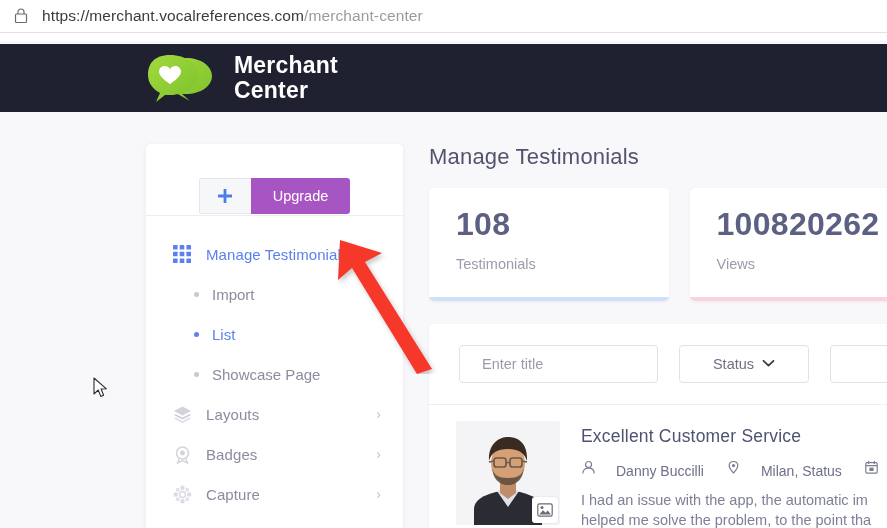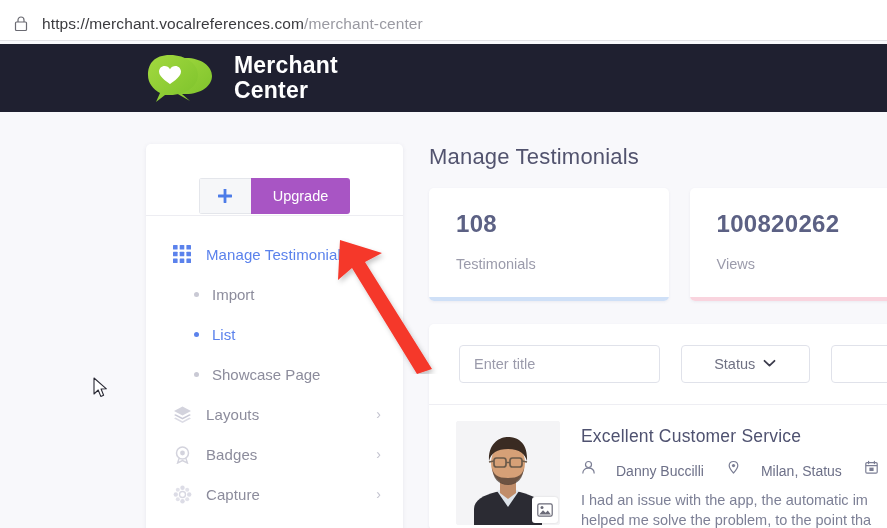--- a/index.html
+++ b/index.html
@@ -6,21 +6,21 @@
   * { box-sizing: border-box; margin: 0; padding: 0; }
   html, body {
     width: 887px; height: 528px;
     overflow: hidden;
     font-family: "Liberation Sans", sans-serif;
     background: #ffffff;
   }
 
   
   .browser-bar {
-    position: absolute; top: 8px; left: 0;
+    position: absolute; top: 0; left: 0;
     width: 887px; height: 33px;
     background: #ffffff;
     border-bottom: 1px solid #e2e2e6;
     display: flex; align-items: center;
     padding-left: 14px;
   }
   .lock-icon { width: 14px; height: 16px; margin-right: 14px; flex: none; }
   .url-text {
     font-size: 15.5px;
     letter-spacing: .1px;
@@ -147,21 +147,21 @@
     box-shadow: 0 1px 3px rgba(80,80,120,.08);
     position: relative;
     overflow: hidden;
   }
   .stat-card::after {
     content: ""; position: absolute; left: 0; bottom: 0;
     width: 100%; height: 4px;
     background: var(--accent);
   }
   .stat-value {
-    font-size: 24px; font-weight: bold;
+    font-size: 32px; font-weight: bold;
     color: #5c6184;
     letter-spacing: .3px;
     line-height: 28px;
   }
   .stat-label { font-size: 14.5px; color: #9b9bab; margin-top: 18px; }
 
   
   .panel {
     margin-top: 23px;
     width: 500px;
@@ -173,21 +173,21 @@
   .filter-row {
     display: flex; align-items: center; gap: 21px;
     padding: 21px 0 21px 30px;
     border-bottom: 1px solid #eeeef3;
   }
   .field {
     height: 38px;
     border: 1px solid #e0e2ea;
     border-radius: 4px;
     display: flex; align-items: center;
-    padding: 0 14px;
+    padding: 0 22px;
     font-size: 14.5px;
     color: #9b9bab;
     background: #ffffff;
   }
   .field.title-input { width: 230px; }
   .field.status-select { width: 146px; justify-content: center; color: #6f7183; }
   .field.third { width: 110px; }
   .caret { color: #4a4a5a; font-size: 12px; margin-left: 8px; }
 
   

